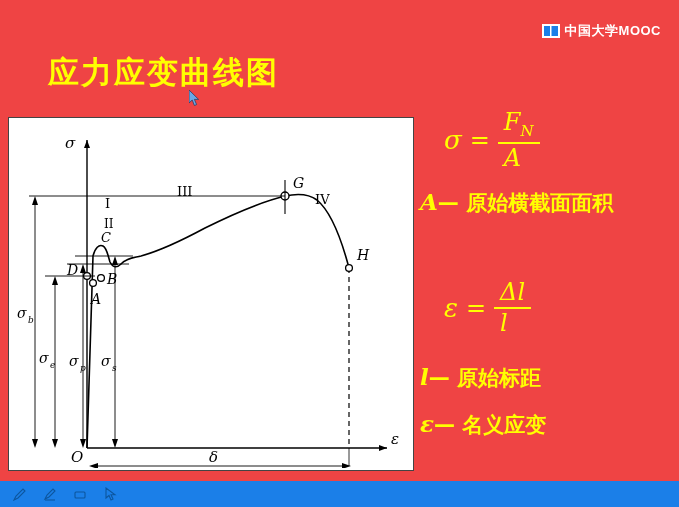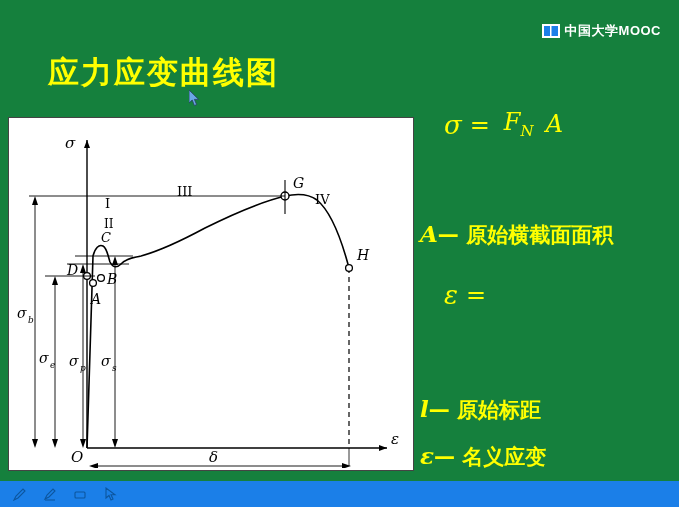--- a/index.html
+++ b/index.html
@@ -5,21 +5,21 @@
   html,body{margin:0;padding:0;}
   body{
     width:679px;height:507px;
     background:#1e7fe6;
     font-family:"Liberation Sans","DejaVu Sans",sans-serif;
     overflow:hidden;
     position:relative;
   }
   .slide{
     position:absolute;inset:0;
-    background:#15803d;
+    background:#ef4444;
   }
   
   .logo{
     position:absolute;top:22px;right:18px;
     display:flex;align-items:center;gap:5px;
     color:#ffffff;font-size:13px;font-weight:bold;
     letter-spacing:.5px;
   }
   .logo .book{
     width:18px;height:14px;position:relative;display:inline-block;
@@ -55,32 +55,31 @@
   .frm{
     position:absolute;
     color:#ffff00;
     font-family:"DejaVu Serif","Liberation Serif",serif;
   }
   .eq1{left:26px;top:0px;}
   .eq2{left:26px;top:170px;}
   .fracbox{display:inline-flex;align-items:center;gap:8px;font-style:italic;}
   .fracbox .lhs{font-size:26px;}
   .fracbox .eqs{font-size:24px;font-style:normal;}
-  .frac{display:inline-flex;align-items:center;line-height:1.05;}
+  .frac{display:inline-flex;flex-direction:column;align-items:flex-start;line-height:1.05;}
   .frac .num{font-size:24px;padding:0 6px;}
   .frac .den{font-size:24px;padding:0 6px;}
   .frac .bar{width:100%;height:2px;background:#ffff00;margin:2px 0;}
   .sub{font-size:15px;vertical-align:sub;}
   .line{
     position:absolute;left:2px;
     font-size:21px;font-weight:bold;
     color:#ffff00;
     font-family:"DejaVu Sans",sans-serif;
     white-space:nowrap;
-    margin-top:32px;
   }
   .l1{top:78px;}
   .l2{top:125px;}
   .l3{top:253px;}
   .l4{top:300px;}
   .ital{font-family:"DejaVu Serif","Liberation Serif",serif;font-style:italic;font-size:23px;}
   
   .toolbar{
     position:absolute;left:0;bottom:0;width:679px;height:26px;
     background:#1b7fe8;
@@ -207,20 +206,25 @@
 
     <div class="line l1">
       <span class="ital">A</span><span>— 原始横截面面积</span>
     </div>
 
 
     <div class="frm eq2">
       <span class="fracbox">
         <span class="lhs">ε</span>
         <span class="eqs">=</span>
+        <span class="frac">
+          <span class="num">Δl</span>
+          <span class="bar"></span>
+          <span class="den">l</span>
+        </span>
       </span>
     </div>
 
     <div class="line l3">
       <span class="ital">l</span><span>— 原始标距</span>
     </div>
 
     <div class="line l4">
       <span class="ital">ε</span><span>— 名义应变</span>
     </div>

